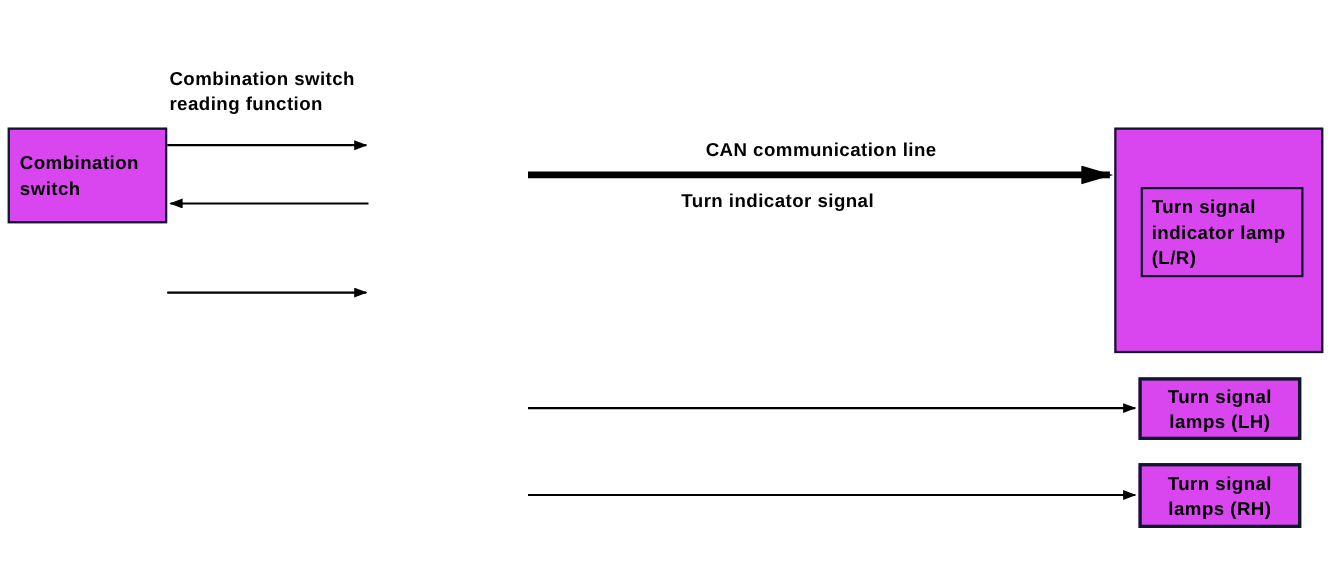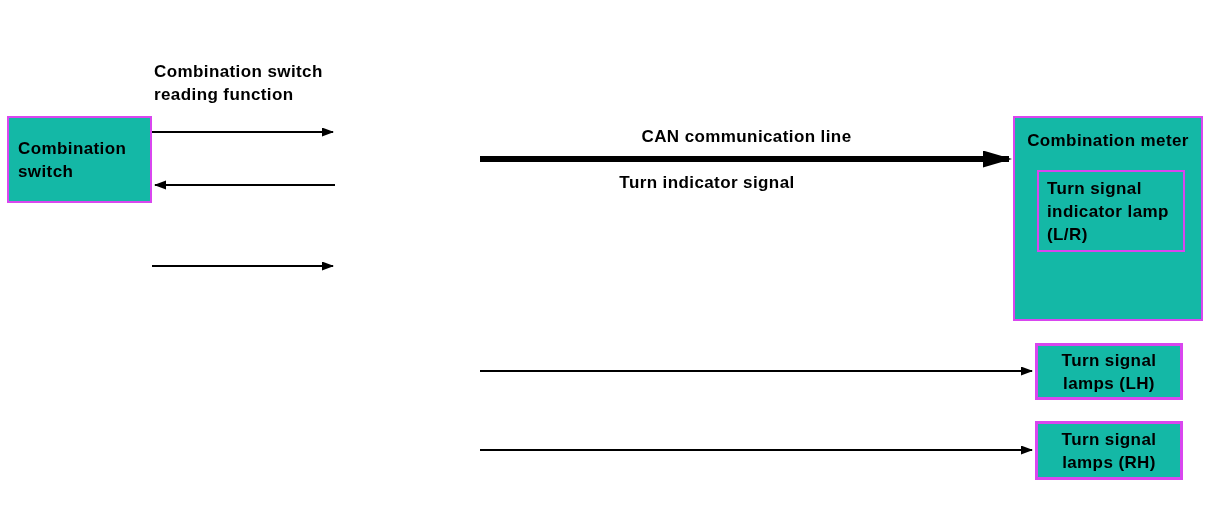--- a/index.html
+++ b/index.html
@@ -23,22 +23,22 @@
   .arrows {
     position: absolute;
     left: 0;
     top: 0;
     width: 1216px;
     height: 512px;
   }
   .box {
     position: absolute;
     box-sizing: border-box;
-    border: 2px solid #d946ef;
-    background: #14b8a6;
+    border: 2px solid #0f172a;
+    background: #d946ef;
     display: flex;
     align-items: center;
     line-height: 23px;
   }
   .txt { white-space: pre-line; }
   .freelabel {
     position: absolute;
     line-height: 23px;
     white-space: pre-line;
   }
@@ -85,21 +85,20 @@
   <div class="freelabel" id="label-turn-indicator-signal">Turn indicator signal</div>
 
   <div class="box" id="box-combination-switch">
     <span class="txt">Combination
 switch</span>
   </div>
 
 
 
   <div class="box" id="box-combination-meter">
-    <div class="meter-title">Combination meter</div>
     <div class="box" id="box-indicator-lamp">
       <span class="txt">Turn signal
 indicator lamp
 (L/R)</span>
     </div>
   </div>
 
   <div class="box" id="box-lamps-lh">
     <span class="txt">Turn signal
 lamps (LH)</span>

